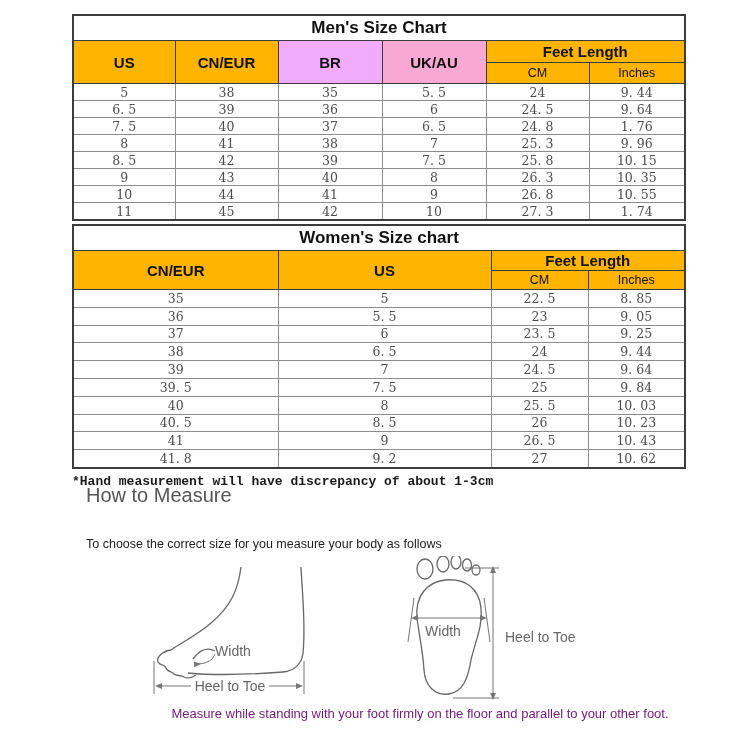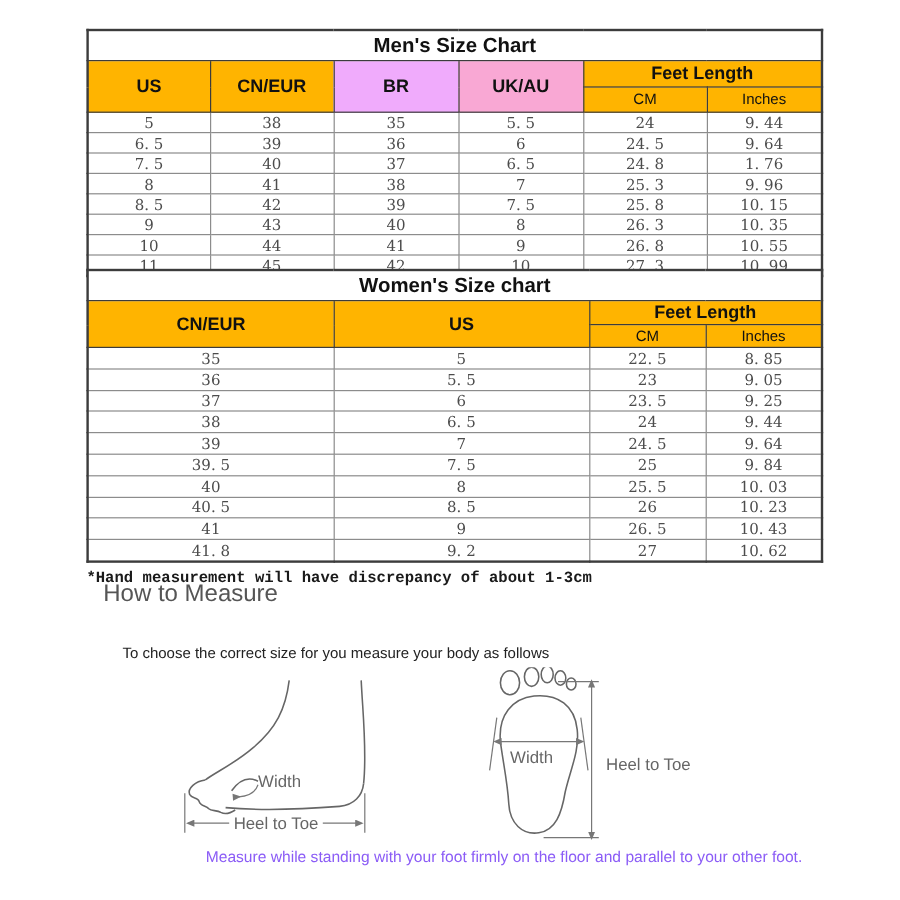--- a/index.html
+++ b/index.html
@@ -8,41 +8,41 @@
 
   
   table.size-table{position:absolute;border-collapse:collapse;table-layout:fixed;
         width:612px;border:2px solid #3c3c3c;}
   .size-table th{border:1px solid #3c3c3c;padding:0;text-align:center;vertical-align:middle;color:#111;}
   .size-table td{border:1px solid #8c8c8c;padding:0;text-align:center;vertical-align:middle;
         color:#4c4c4c;font-family:"DejaVu Serif",serif;font-size:12.5px;}
   .title-cell{background:#fff;font-size:17px;font-weight:bold;height:24px;}
   .main-hdr{font-size:15px;font-weight:bold;}
   .sub-hdr{font-size:12.5px;font-weight:normal;}
-  #men-table{left:72px;top:24px;padding-left:44px;}
+  #men-table{left:72px;top:14px;padding-left:44px;}
   #men-table tr.hrow1{height:22px;}
   #men-table tr.hrow2{height:21px;}
   #men-table tbody td{height:16px;}
   #women-table{left:72px;top:224px;}
   #women-table tr.hrow1{height:20px;}
   #women-table tr.hrow2{height:19px;}
   #women-table tbody td{height:16.8px;}
 
   
   .notes{position:absolute;left:72px;top:473px;font-family:Liberation Mono, monospace;
         font-weight:bold;font-size:13px;color:#1a1a1a;line-height:18px;white-space:nowrap;}
 
   
   .howto-heading{position:absolute;left:86px;top:484px;font-size:20px;color:#555;}
-  .howto-sub{position:absolute;left:102px;top:537px;font-size:12.5px;color:#222;}
+  .howto-sub{position:absolute;left:86px;top:537px;font-size:12.5px;color:#222;}
   .diagram{position:absolute;}
   #side-foot{left:145px;top:563px;}
   #sole-foot{left:395px;top:556px;}
   .caption{position:absolute;left:130px;top:706px;width:580px;text-align:center;
-        font-size:13px;color:#8b5cf6;}
+        font-size:13px;color:#701a75;}
   svg text{font-family:"Liberation Sans",sans-serif;font-size:14px;fill:#666;}
 </style>
 </head>
 <body>
 
 <div id="page">
 
   <table id="men-table" class="size-table">
     <colgroup>
       <col style="width:102px">
@@ -124,21 +124,21 @@
           <td>9</td>
           <td>26. 8</td>
           <td>10. 55</td>
         </tr>
         <tr>
           <td>11</td>
           <td>45</td>
           <td>42</td>
           <td>10</td>
           <td>27. 3</td>
-          <td>10. 99</td>
+          <td>1. 74</td>
         </tr>
       </tbody>
   </table>
 
   <table id="women-table" class="size-table">
     <colgroup>
       <col style="width:205px">
         <col style="width:213px">
       <col style="width:97px">
         <col style="width:97px">

